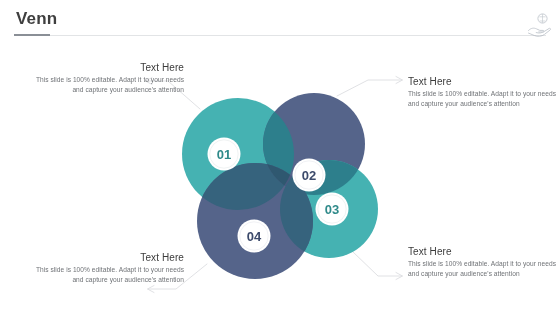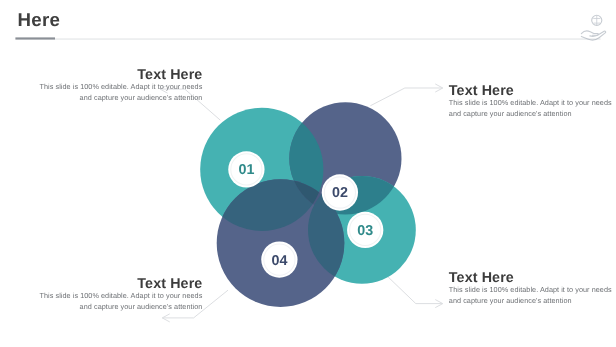--- a/index.html
+++ b/index.html
@@ -75,22 +75,22 @@
     left: 0;
     top: 0;
   }
 
   
   .callout {
     position: absolute;
     width: 158px;
   }
   .callout-title {
-    font-size: 13px;
-    font-weight: bold;
+    font-size: 10px;
+    font-weight: normal;
     color: #3c3c3c;
     line-height: 11px;
     letter-spacing: 0.1px;
     margin-bottom: 2px;
   }
   .callout-body {
     font-size: 6.6px;
     color: #6f7276;
     line-height: 9.6px;
     letter-spacing: 0.05px;
@@ -100,21 +100,21 @@
 
   .callout-tl { left: 26px;  top: 62px;  }
   .callout-tr { left: 408px; top: 76px;  }
   .callout-bl { left: 26px;  top: 252px; }
   .callout-br { left: 408px; top: 246px; }
 </style>
 </head>
 <body>
 
 <div class="slide-header">
-  <div class="slide-title">Here</div>
+  <div class="slide-title">Venn</div>
   <div class="title-rule-dark"></div>
   <div class="title-rule-light"></div>
 
   <svg class="corner-icon" viewBox="0 0 26 26" xmlns="http://www.w3.org/2000/svg">
     <circle cx="16.5" cy="6.5" r="4.6" fill="none" stroke="#9aa3ae" stroke-width="1"></circle>
     <path d="M13.3 4.8 h6.4 M16.5 2.0 v9.0 M13.6 9.0 h5.9" stroke="#9aa3ae" stroke-width="0.7" fill="none"></path>
     <path d="M2.5 18.5 c2.4 -2.6 5.4 -2.9 8.1 -1.6 l3.2 1.5 h3.4 c1.1 0 1.1 1.6 0 1.6 h-4.6" fill="none" stroke="#9aa3ae" stroke-width="1" stroke-linecap="round" stroke-linejoin="round"></path>
     <path d="M10.2 20.6 c3.3 1.0 6.0 0.2 8.5 -1.4 l4.5 -2.8 c1.0 -0.6 1.9 0.8 1.0 1.5 l-5.6 4.4
              c-3.0 2.3 -7.0 2.6 -10.3 1.2 l-5.8 -2.4" fill="none" stroke="#9aa3ae" stroke-width="1" stroke-linecap="round" stroke-linejoin="round"></path>
   </svg>

